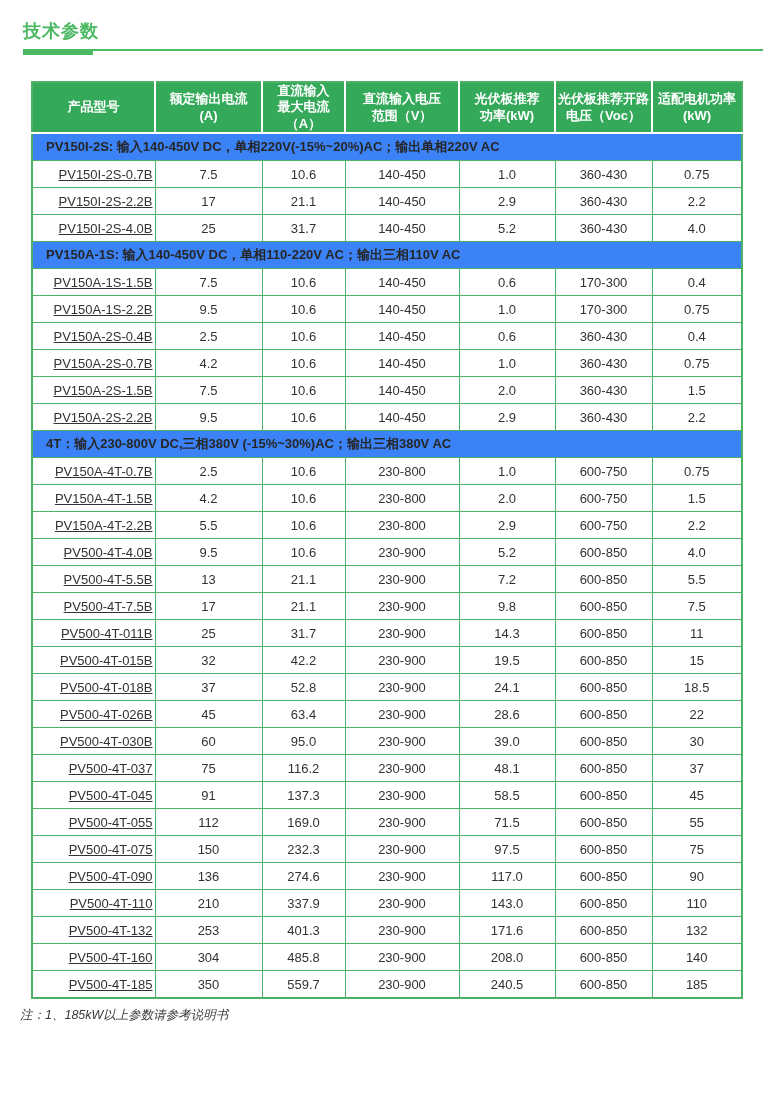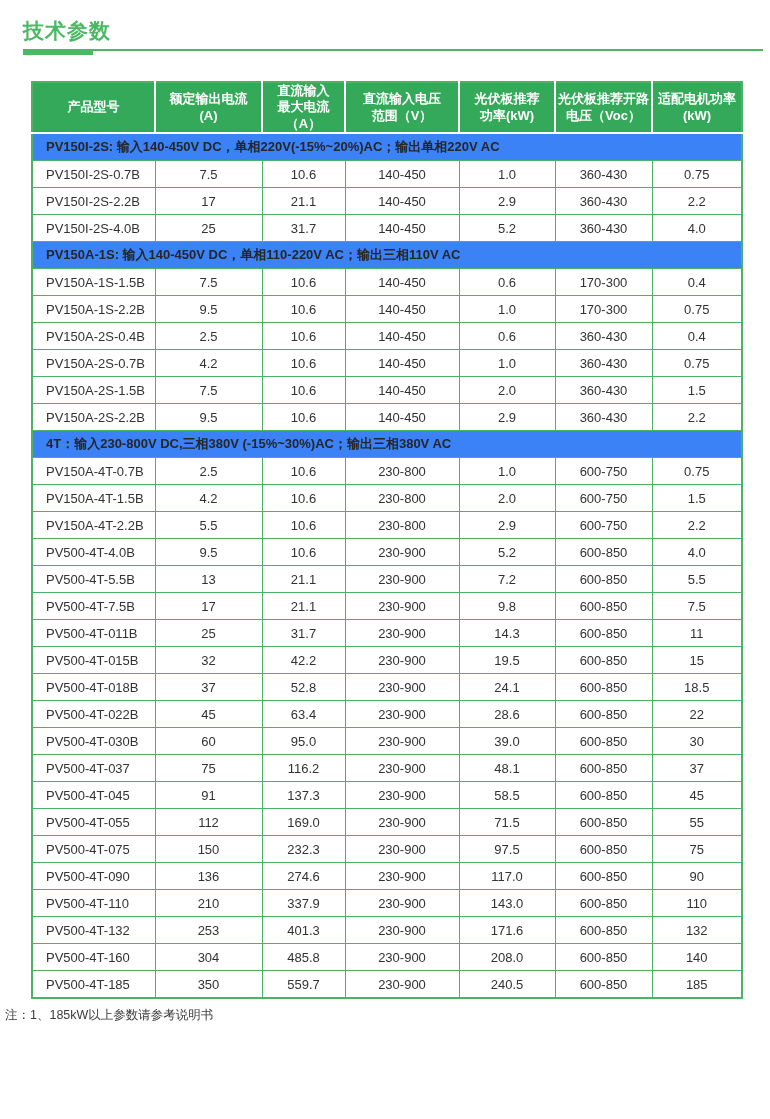--- a/index.html
+++ b/index.html
@@ -12,21 +12,21 @@
     overflow: hidden;
   }
   .page {
     position: relative;
     width: 770px;
     height: 1119px;
     background: #ffffff;
   }
   .title {
     margin: 18px 0 0 23px;
-    font-size: 21px;
+    font-size: 18px;
     line-height: 26px;
     font-weight: bold;
     color: #4bb964;
     letter-spacing: 1px;
   }
   .rule {
     position: relative;
     margin: 5px 0 0 23px;
     width: 740px;
     height: 6px;
@@ -71,36 +71,38 @@
   table.spec tbody td {
     border: 1px solid #4db266;
     height: 26px;
     font-size: 13px;
     color: #323232;
     text-align: center;
     padding: 0 2px;
     background: #ffffff;
   }
   table.spec tbody td.model {
-    text-align: left;
+    text-align: right;
     padding-left: 13px;
     white-space: nowrap;
+    text-decoration: underline;
   }
   table.spec tbody tr.section td {
     background: #3b82f6;
     text-align: left;
     padding-left: 13px;
     font-weight: 600;
     color: #262626;
     white-space: nowrap;
   }
   .note {
-    margin: 8px 0 0 5px;
+    margin: 8px 0 0 20px;
     font-size: 12.5px;
     color: #3a3a3a;
+    font-style: italic;
   }
 </style>
 </head>
 <body>
 
 <div class="page">
 
   <div class="title">技术参数</div>
 
   <div class="rule">
@@ -302,21 +304,21 @@
         <tr>
           <td class="model">PV500-4T-018B</td>
           <td>37</td>
           <td>52.8</td>
           <td>230-900</td>
           <td>24.1</td>
           <td>600-850</td>
           <td>18.5</td>
         </tr>
         <tr>
-          <td class="model">PV500-4T-022B</td>
+          <td class="model">PV500-4T-026B</td>
           <td>45</td>
           <td>63.4</td>
           <td>230-900</td>
           <td>28.6</td>
           <td>600-850</td>
           <td>22</td>
         </tr>
         <tr>
           <td class="model">PV500-4T-030B</td>
           <td>60</td>

